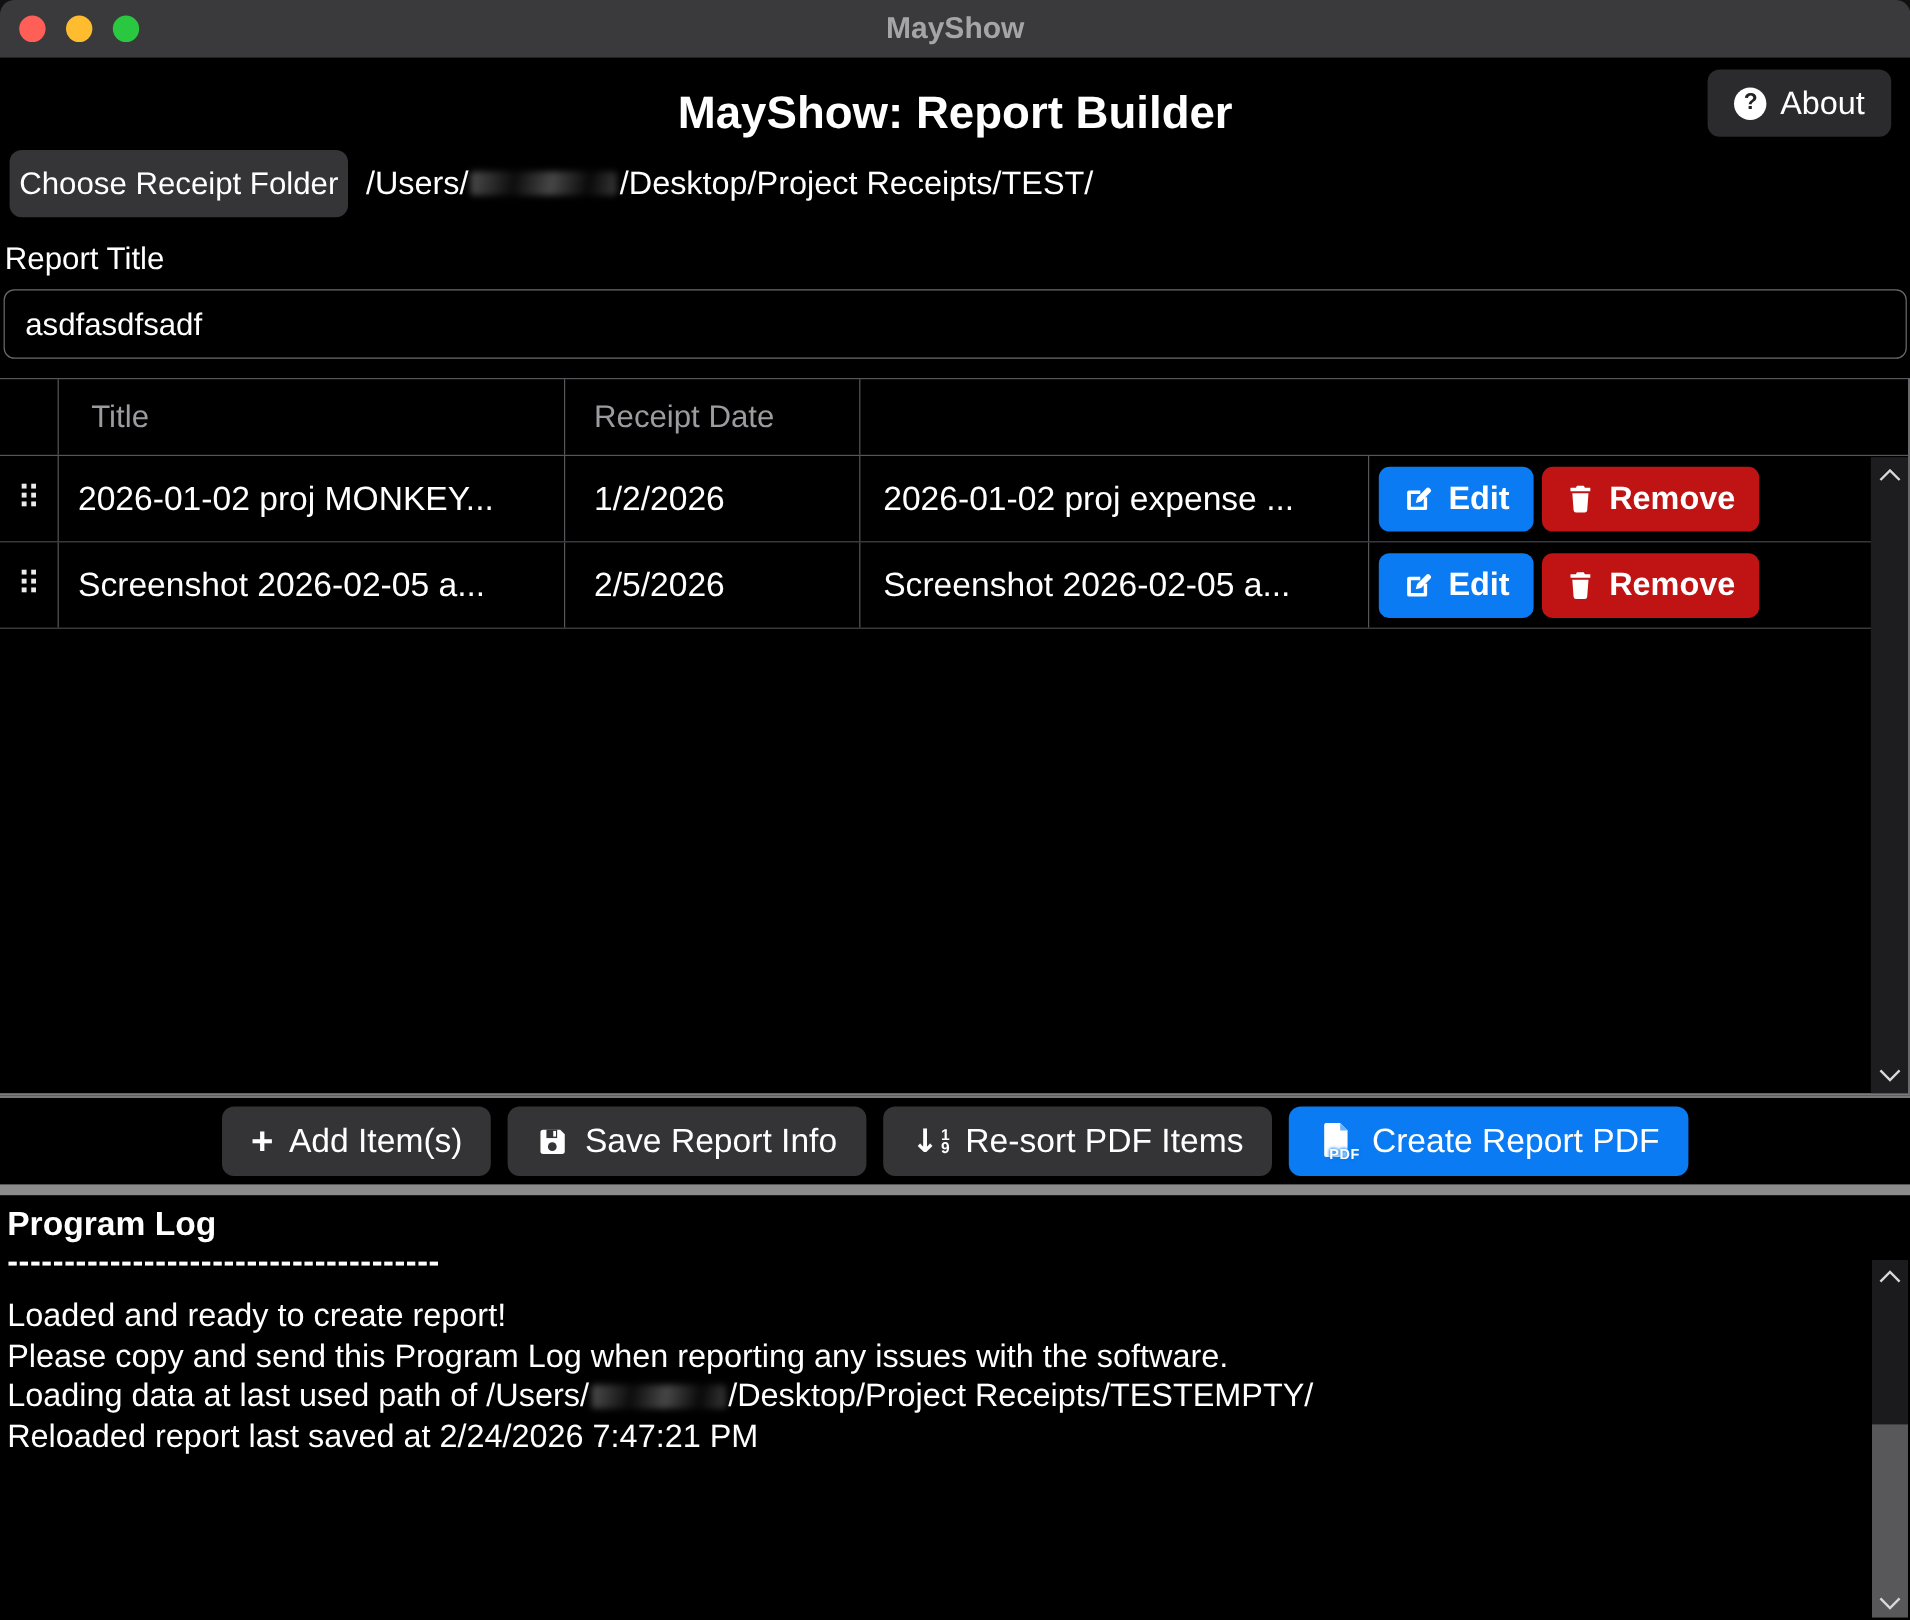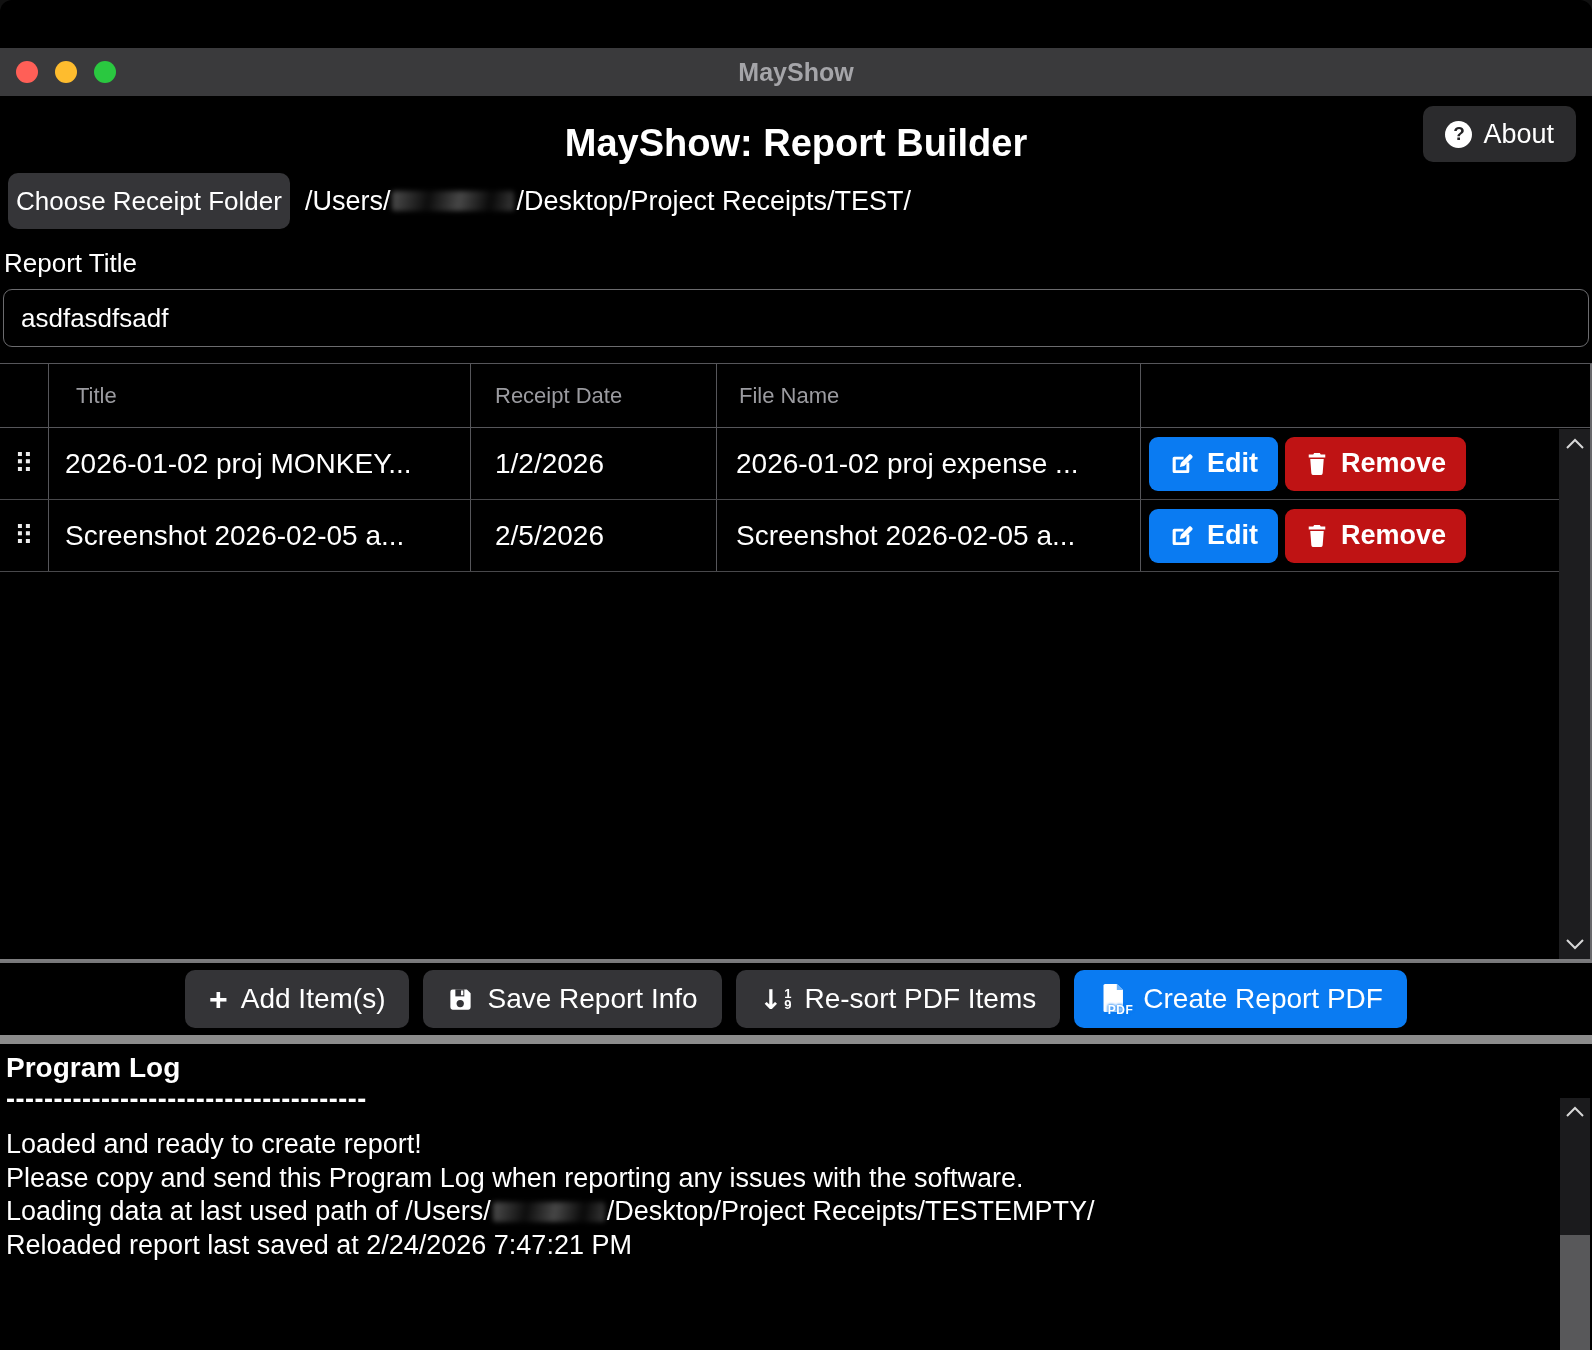--- a/index.html
+++ b/index.html
@@ -10,21 +10,21 @@
     --btn-gray:#343437;
   }
   *{box-sizing:border-box;}
   html,body{margin:0;padding:0;background:#111;}
   .window{
     width:1592px;height:1350px;position:relative;overflow:hidden;
     background:#000;border-radius:12px 12px 0 0;
     font-family:"Liberation Sans","DejaVu Sans",sans-serif;color:#fff;
   }
   
-  .titlebar{height:48px;background:#3a3a3c;position:relative;margin-top:48px;}
+  .titlebar{height:48px;background:#3a3a3c;position:relative;}
   .lights{position:absolute;left:16px;top:13px;display:flex;gap:17px;}
   .light{width:22px;height:22px;border-radius:50%;border:none;padding:0;cursor:pointer;}
   .light.red{background:#ff5f57;}
   .light.yellow{background:#febc2e;}
   .light.green{background:#2ac840;}
   .titlebar-title{position:absolute;inset:0;display:flex;align-items:center;justify-content:center;
     color:#a5a5a9;font-weight:700;font-size:25px;}
   
   .app-header{position:relative;height:74px;}
   .page-title{position:absolute;left:0;right:0;top:14px;text-align:center;
@@ -46,21 +46,21 @@
   
   .rt-label{font-size:26px;margin:18px 0 10px 4px;}
   .title-input{display:block;width:1586px;margin-left:3px;height:58px;background:#000;
     border:1.5px solid #6b6b6e;border-radius:9px;color:#fff;font-size:26px;padding:0 17px;
     font-family:inherit;}
   
   .table-area{position:relative;margin-top:16px;height:598px;
     border-top:1px solid var(--border);border-bottom:2px solid #7c7c7e;border-right:2px solid #69696c;}
   .trow{display:grid;grid-template-columns:48px 422px 246px 424px auto;}
   .trow > div + div{border-left:1px solid var(--border);}
-  .thead{height:64px;border-bottom:1px solid var(--border);color:#9b9ba0;font-size:22px;}
+  .thead{height:64px;border-bottom:1px solid var(--border);color:#9b9ba0;font-size:26px;}
   .thead > div{display:flex;align-items:center;}
   .tbody-row{height:72px;border-bottom:1px solid var(--rowline);font-size:28px;}
   .tbody-row > div{display:flex;align-items:center;}
   .drag-cell{justify-content:center;color:#ececec;font-family:"DejaVu Sans",sans-serif;font-size:27px;cursor:grab;}
   .h-title,.c-title{padding-left:27px;}
   .c-title{padding-left:16px;}
   .h-date,.c-date{padding-left:24px;}
   .h-file{padding-left:22px;}
   .c-file{padding-left:19px;}
   .c-actions{gap:7px;padding-left:8px;}
@@ -129,21 +129,20 @@
   </div>
 
   <div class="rt-label">Report Title</div>
   <input class="title-input" type="text" value="asdfasdfsadf" style="">
 
   <div class="table-area">
     <div class="trow thead">
       <div></div>
       <div class="h-title">Title</div>
       <div class="h-date">Receipt Date</div>
-      <div class="h-file">File Name</div>
       <div></div>
     </div>
 
     <div class="trow tbody-row">
       <div class="drag-cell">⠿</div>
       <div class="c-title">2026-01-02 proj MONKEY...</div>
       <div class="c-date">1/2/2026</div>
       <div class="c-file">2026-01-02 proj expense ...</div>
       <div class="c-actions">
         <button class="row-btn btn-edit">

